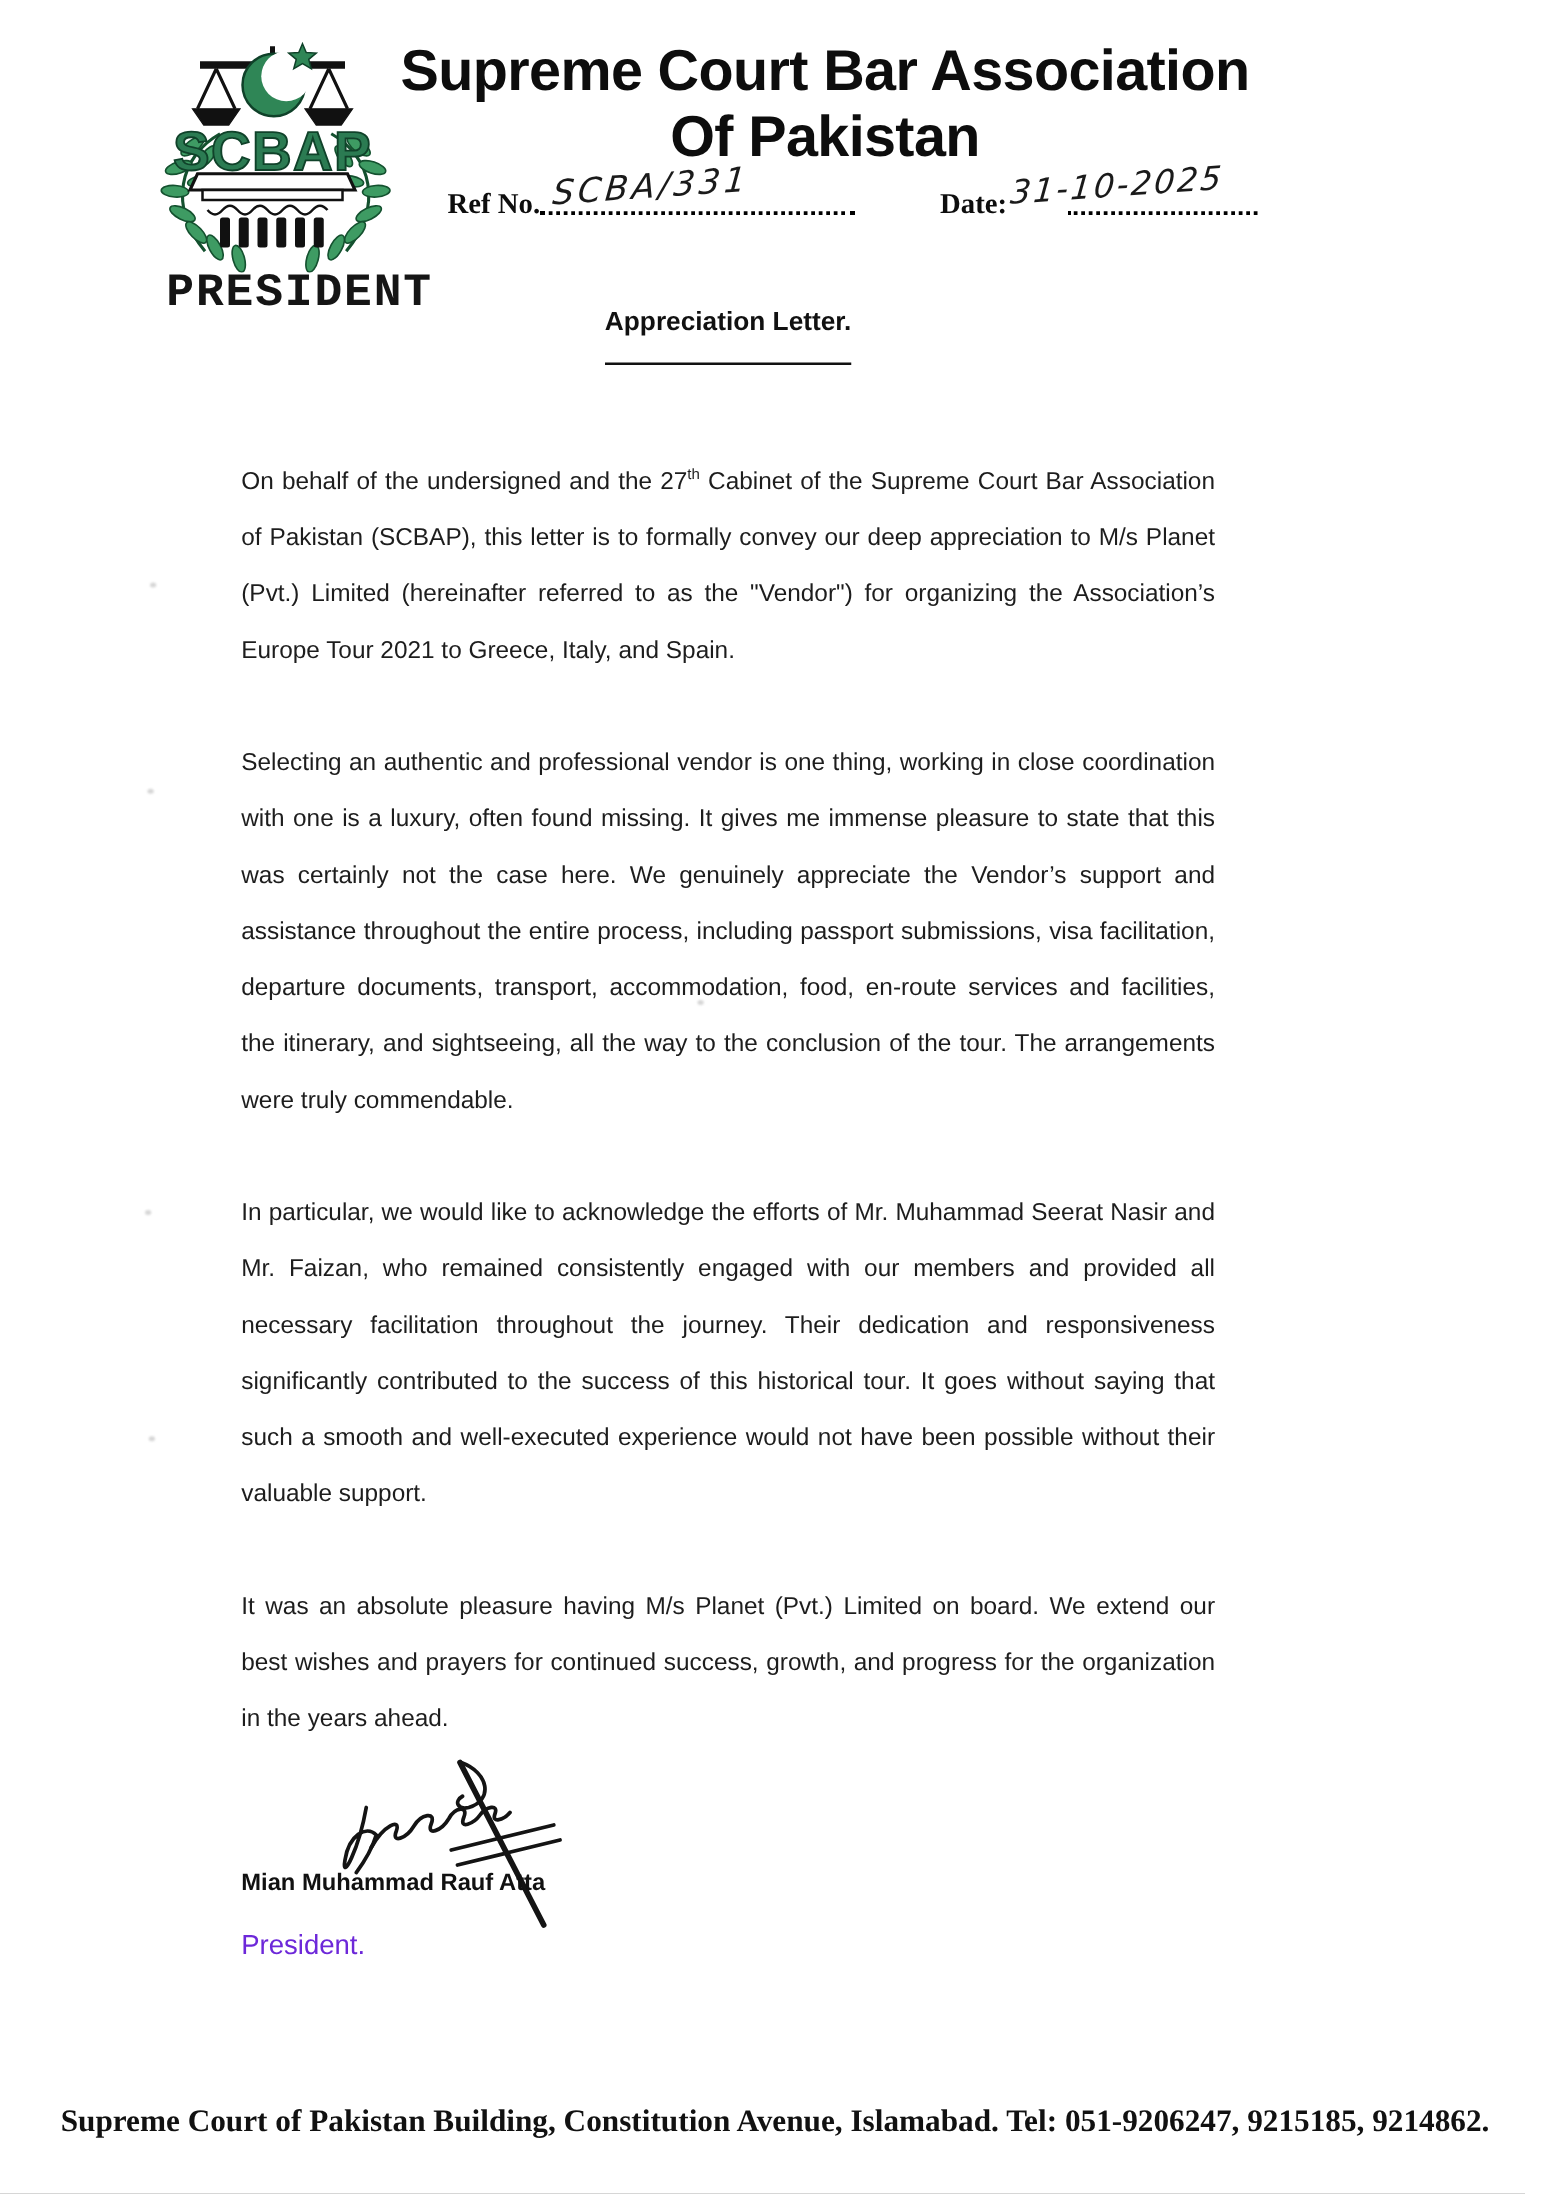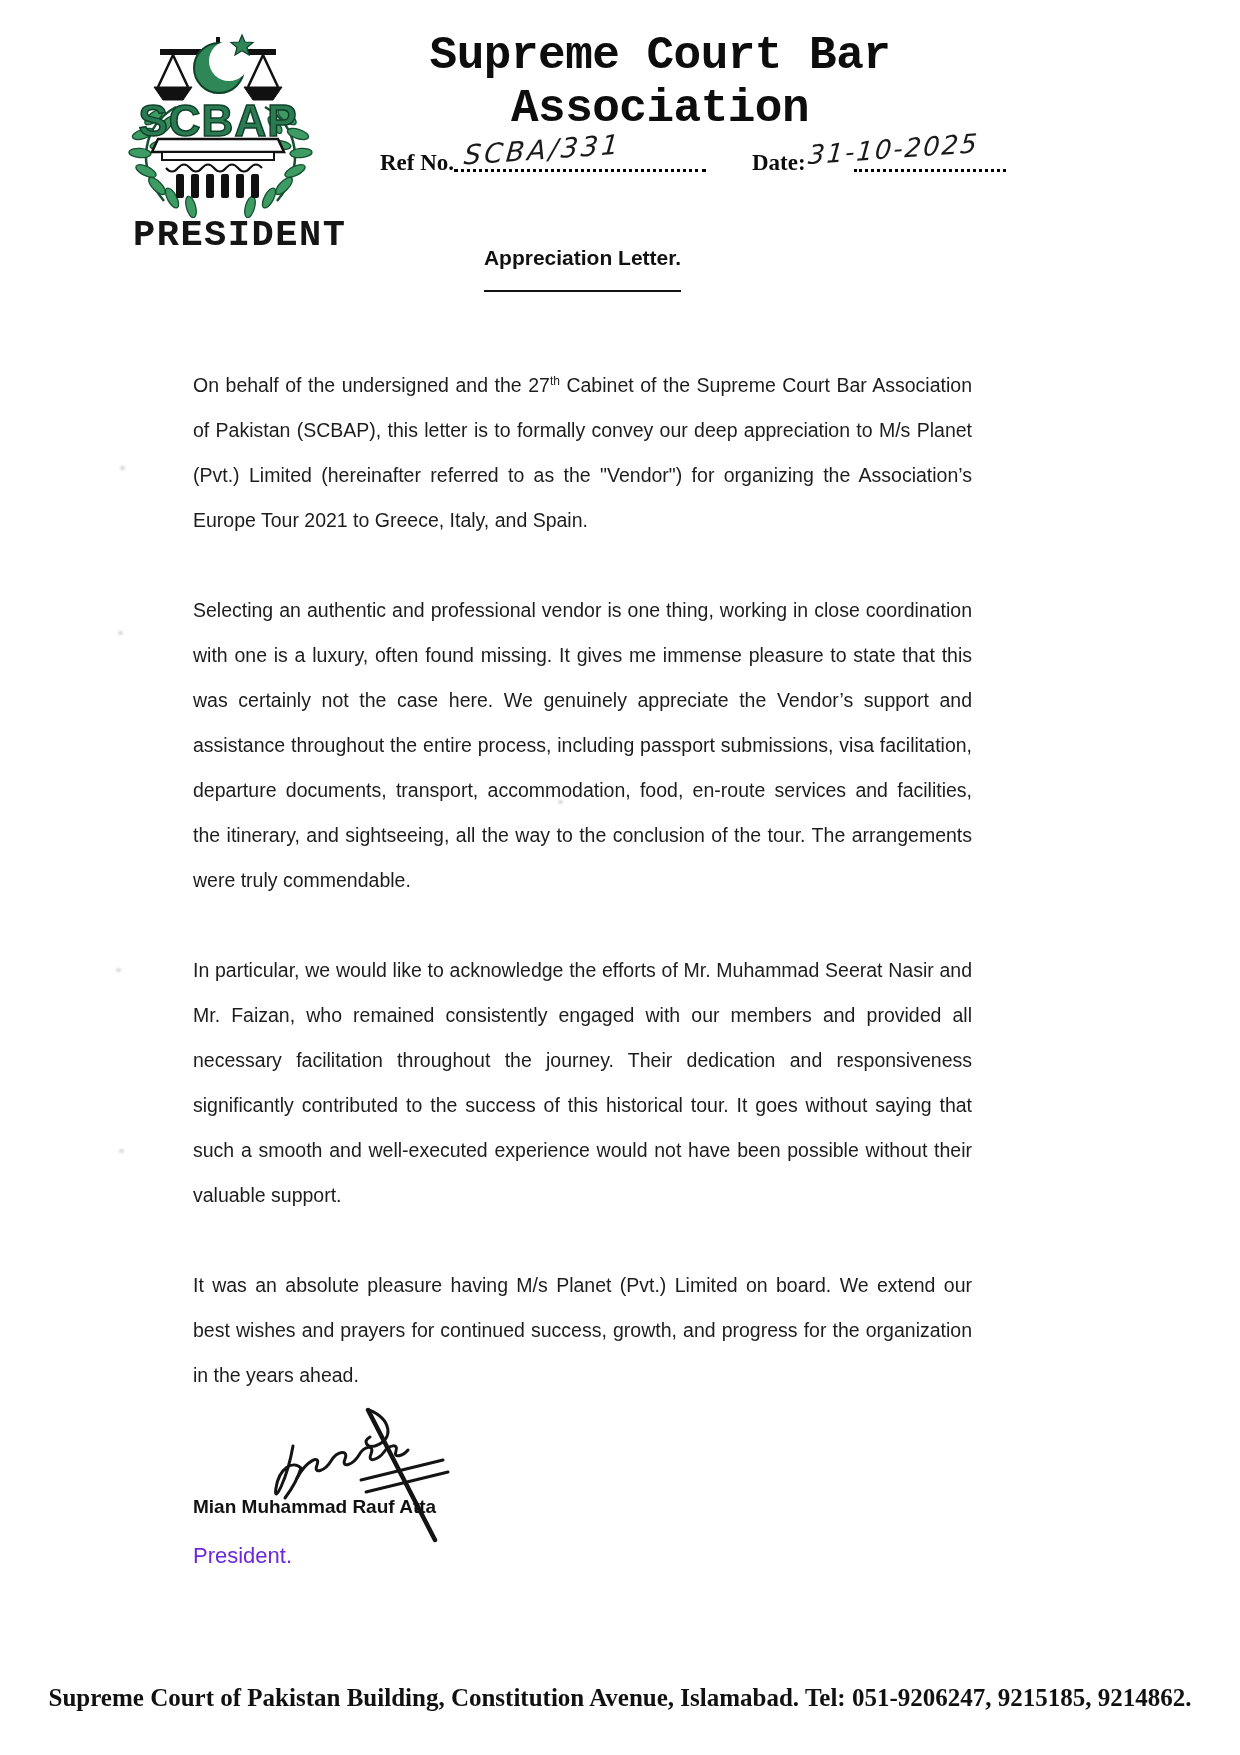--- a/index.html
+++ b/index.html
@@ -10,28 +10,28 @@
     background:#ffffff;
     overflow:hidden;
     font-family:"Liberation Sans",sans-serif;
     color:#1c1c1c;
   }
   
   .logo{position:absolute;left:118px;top:26px;width:205px;height:192px;}
   .org-title{
     position:absolute;left:290px;top:30px;width:740px;
     text-align:center;
-    font-family:Liberation Mono, monospace;
+    font-family:Liberation Sans, sans-serif;
     font-weight:700;font-size:46px;line-height:53px;color:#0d0d0d;
     letter-spacing:-0.5px;
   }
   .ref-group,.date-group{
     position:absolute;top:150px;display:flex;align-items:flex-end;
   }
-  .ref-group{left:380px;justify-content:flex-end;}
+  .ref-group{left:358px;justify-content:flex-end;}
   .date-group{left:752px;gap:48px;}
   .doc-label{
     font-family:"Liberation Serif",serif;font-weight:700;font-size:23px;color:#0d0d0d;
     padding-bottom:4px;
   }
   .dots{display:inline-block;height:10px;border-bottom:3px dotted #000;margin-bottom:8px;}
   .ref-dots{width:252px;}
   .date-dots{width:152px;}
   .hand{
     position:absolute;
@@ -136,20 +136,21 @@
       <rect x="73" y="147" width="8" height="24" fill="#111" rx="2"></rect>
       <rect x="88" y="147" width="8" height="24" fill="#111" rx="2"></rect>
       <rect x="103" y="147" width="8" height="24" fill="#111" rx="2"></rect>
       <rect x="118" y="147" width="8" height="24" fill="#111" rx="2"></rect>
       <rect x="133" y="147" width="8" height="24" fill="#111" rx="2"></rect>
     </g>
   </svg>
 
   <div class="org-title">
     <div>Supreme Court Bar Association</div>
+    <div>Of Pakistan</div>
   </div>
 
   <div class="ref-group">
     <span class="doc-label">Ref No.</span>
       <span class="dots ref-dots"></span>
     <span class="hand ref-hand">SCBA/331</span>
   </div>
   <div class="date-group">
     <span class="doc-label">Date:</span>
       <span class="dots date-dots"></span>

